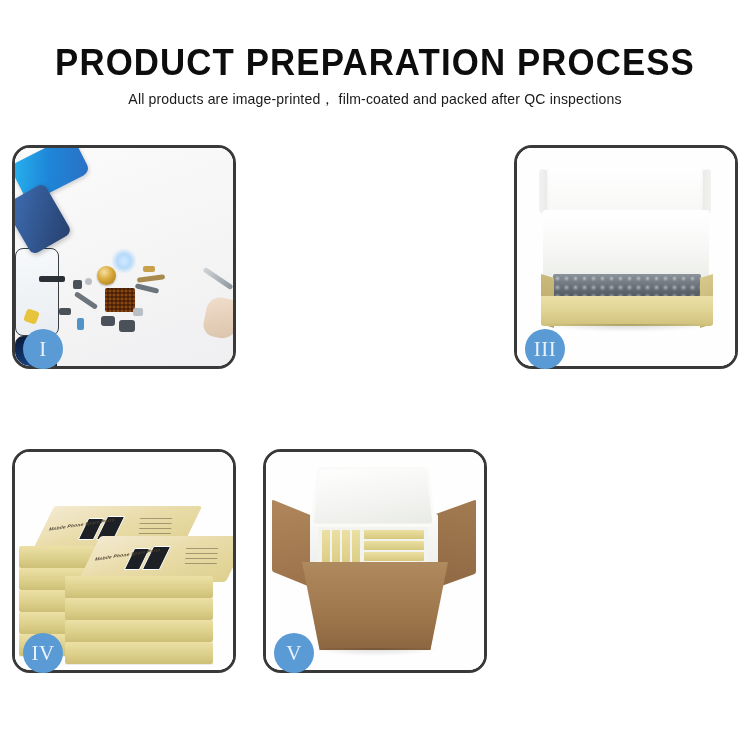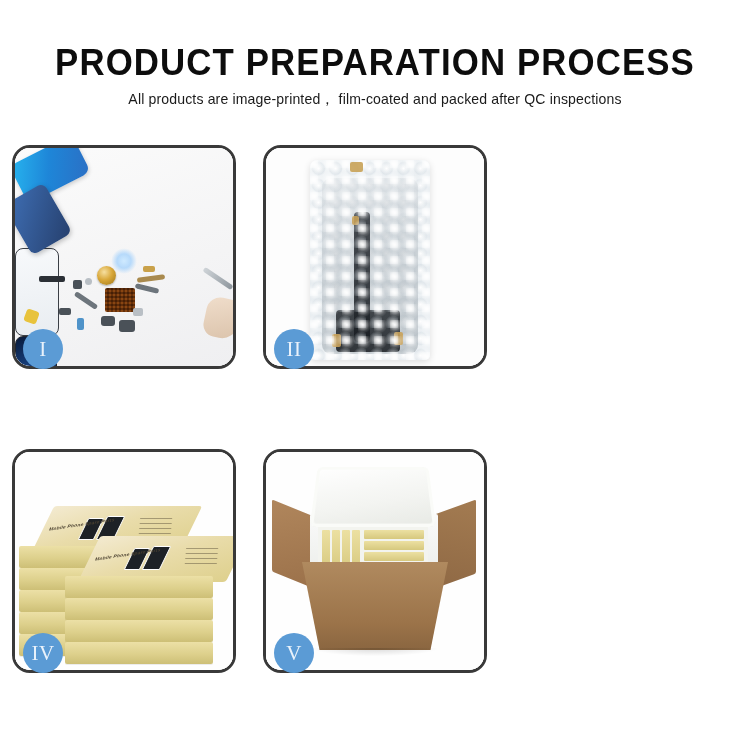--- a/index.html
+++ b/index.html
@@ -265,38 +265,37 @@
         <div class="prt" style="left:104px;top:172px;width:16px;height:12px;border-radius:3px;"></div>
         <div class="prt lt" style="left:118px;top:160px;width:10px;height:8px;"></div>
         <div class="prt" style="left:44px;top:160px;width:12px;height:7px;"></div>
         <div class="tweez"></div>
         <div class="hand"></div>
       </div>
     </div>
     <div class="badge">I</div>
   </div>
 
-  <div class="panel c2 r1">
+
+  <div class="panel c3 r1">
     <div class="inner">
-      <div class="p2bg">
-        <div class="bw">
-          <div class="bw-screen"></div>
-          <div class="bw-flex"></div>
-          <div class="bw-flex2"></div>
-          <div class="bw-gold" style="left:22px;top:174px;"></div>
-          <div class="bw-gold" style="left:84px;top:172px;"></div>
-          <div class="bw-gold" style="left:42px;top:56px;width:7px;height:9px;"></div>
-          <div class="bw-bubbles"></div>
-        </div>
-        <div class="bw-tape" style="left:84px;top:14px;"></div>
+      <div class="p3bg">
+        <div class="bx3-lidL"></div>
+        <div class="bx3-lidR"></div>
+        <div class="bx3-lid"></div>
+        <div class="bx3-foam"></div>
+        <div class="bx3-dark"></div>
+        <div class="bx3-side"></div>
+        <div class="bx3-side2"></div>
+        <div class="bx3-front"></div>
+        <div class="bx3-shadow"></div>
       </div>
     </div>
-    <div class="badge">II</div>
+    <div class="badge">III</div>
   </div>
-
 
   <div class="panel c1 r2">
     <div class="inner">
       <div class="p4bg">
 
         <div class="stk" style="left:4px;top:54px;">
           <div class="sbtop" style="left:24px;top:0px;">
             <div class="lblwin" style="left:40px;top:12px;width:14px;height:20px;"></div>
             <div class="lblwin" style="left:58px;top:10px;width:16px;height:22px;"></div>
             <div class="lbltxt" style="left:92px;top:12px;"></div>

